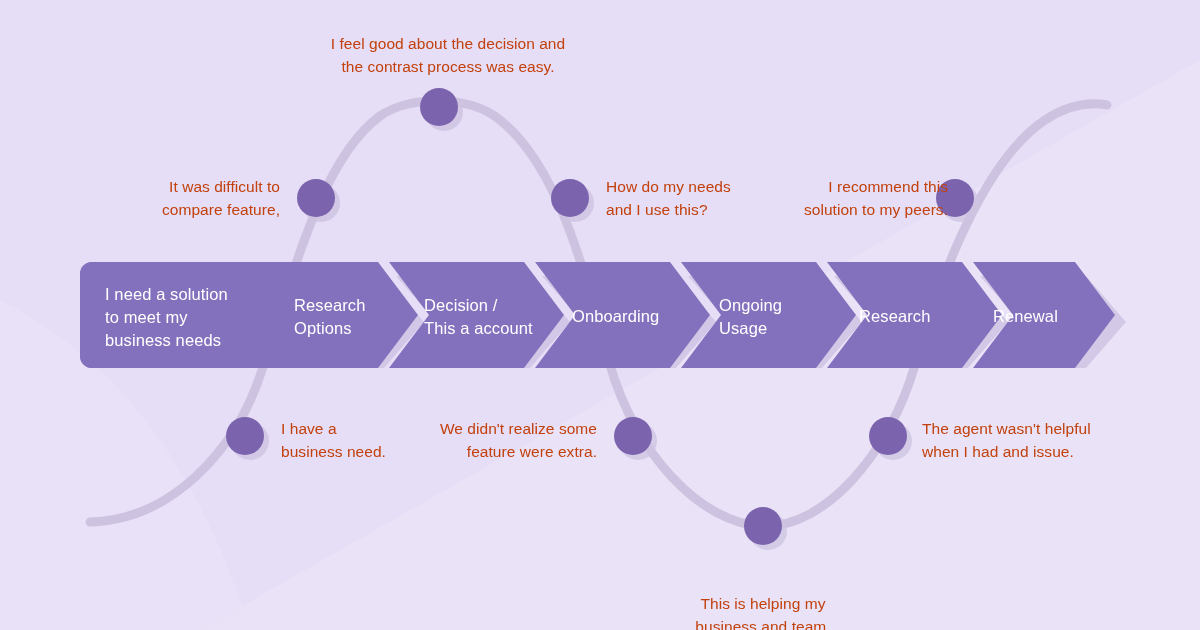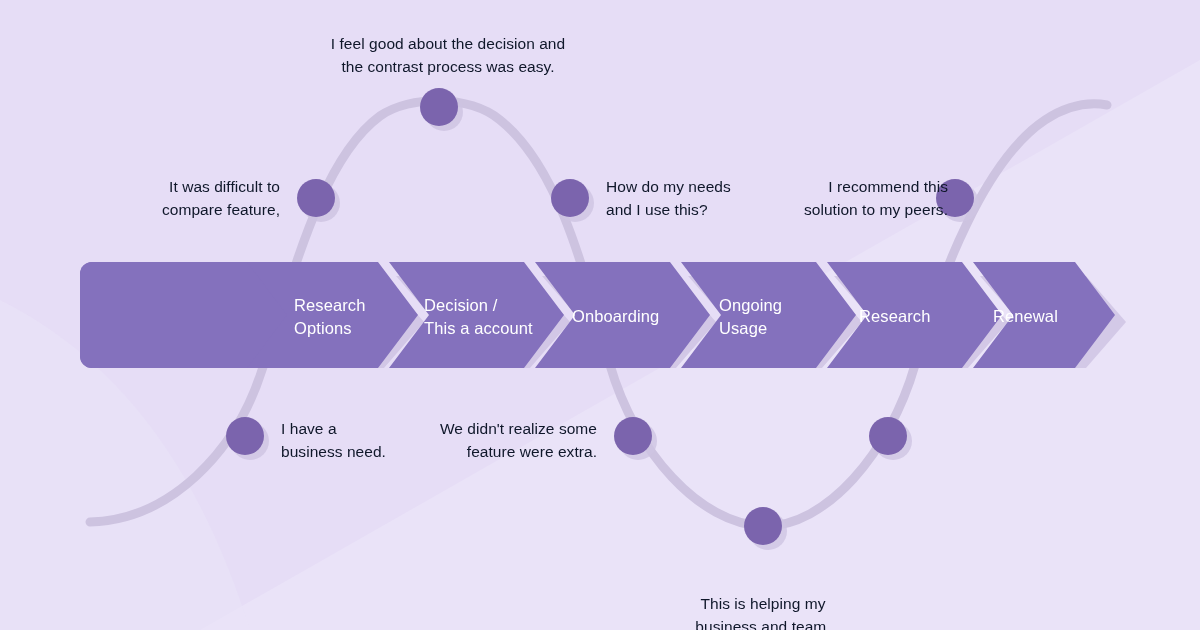--- a/index.html
+++ b/index.html
@@ -47,21 +47,21 @@
     font-size: 16.5px;
     line-height: 1.38;
     font-weight: 400;
     letter-spacing: 0.1px;
     white-space: pre-line;
     pointer-events: none;
   }
 
   .note {
     position: absolute;
-    color: #0f172a;
+    color: #c2410c;
     font-size: 15.5px;
     line-height: 1.48;
     font-weight: 500;
     letter-spacing: 0.05px;
     white-space: pre-line;
   }
   .note.ta-left   { text-align: left; }
   .note.ta-right  { text-align: right; }
   .note.ta-center { text-align: center; }
 </style>
@@ -133,20 +133,23 @@
       <circle cx="570" cy="198" r="19"></circle>
       <circle cx="633" cy="436" r="19"></circle>
       <circle cx="763" cy="526" r="19"></circle>
       <circle cx="888" cy="436" r="19"></circle>
       <circle cx="955" cy="198" r="19"></circle>
     </g>
   </svg>
 
   <div id="label-layer">
 
+    <div class="chev-label" style="left:105px; top:283px;">I need a solution
+to meet my
+business needs</div>
     <div class="chev-label" style="left:294px; top:294px;">Research
 Options</div>
     <div class="chev-label" style="left:424px; top:294px;">Decision /
 This a account</div>
     <div class="chev-label" style="left:572px; top:305px;">Onboarding</div>
     <div class="chev-label" style="left:719px; top:294px;">Ongoing
 Usage</div>
     <div class="chev-label" style="left:859px; top:305px;">Research</div>
     <div class="chev-label" style="left:993px; top:305px;">Renewal</div>
 
@@ -156,17 +159,19 @@
 compare feature,</div>
     <div class="note ta-left" style="left:606px; top:176px; width:180px;">How do my needs
 and I use this?</div>
     <div class="note ta-right" style="left:774px; top:176px; width:174px;">I recommend this
 solution to my peers.</div>
 
     <div class="note ta-left" style="left:281px; top:418px; width:160px;">I have a
 business need.</div>
     <div class="note ta-right" style="left:427px; top:418px; width:170px;">We didn't realize some
 feature were extra.</div>
+    <div class="note ta-left" style="left:922px; top:418px; width:200px;">The agent wasn't helpful
+when I had and issue.</div>
     <div class="note ta-center" style="left:673px; top:579px; width:180px;margin-top:14px;">This is helping my
 business and team.</div>
 
   </div>
 </div>
 
 </body></html>

